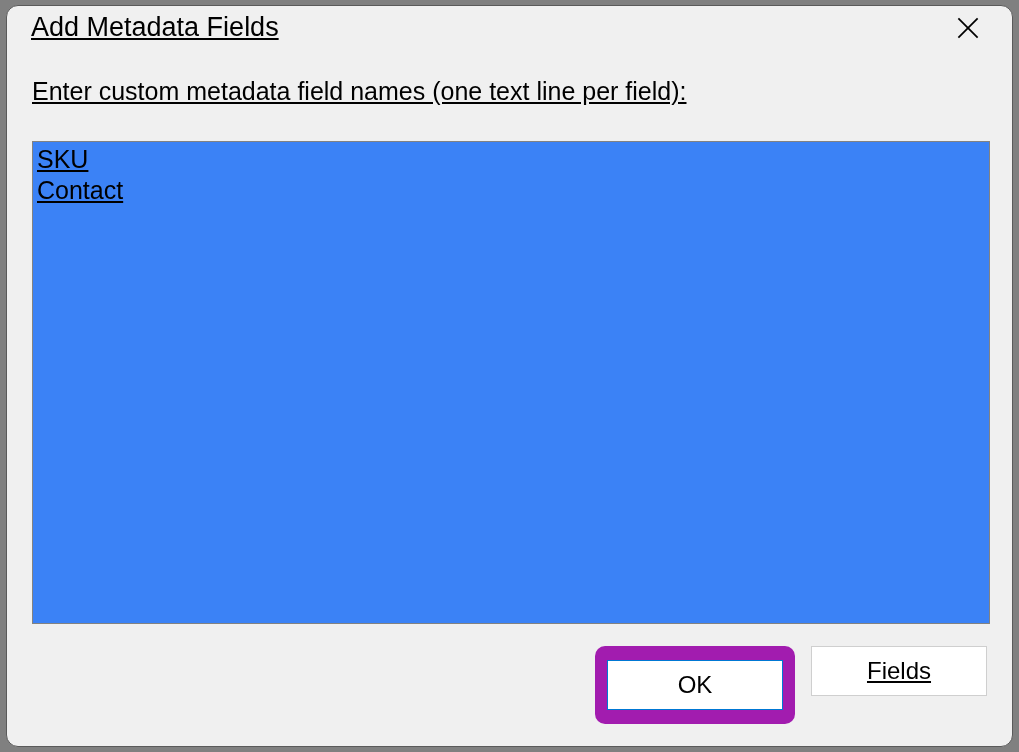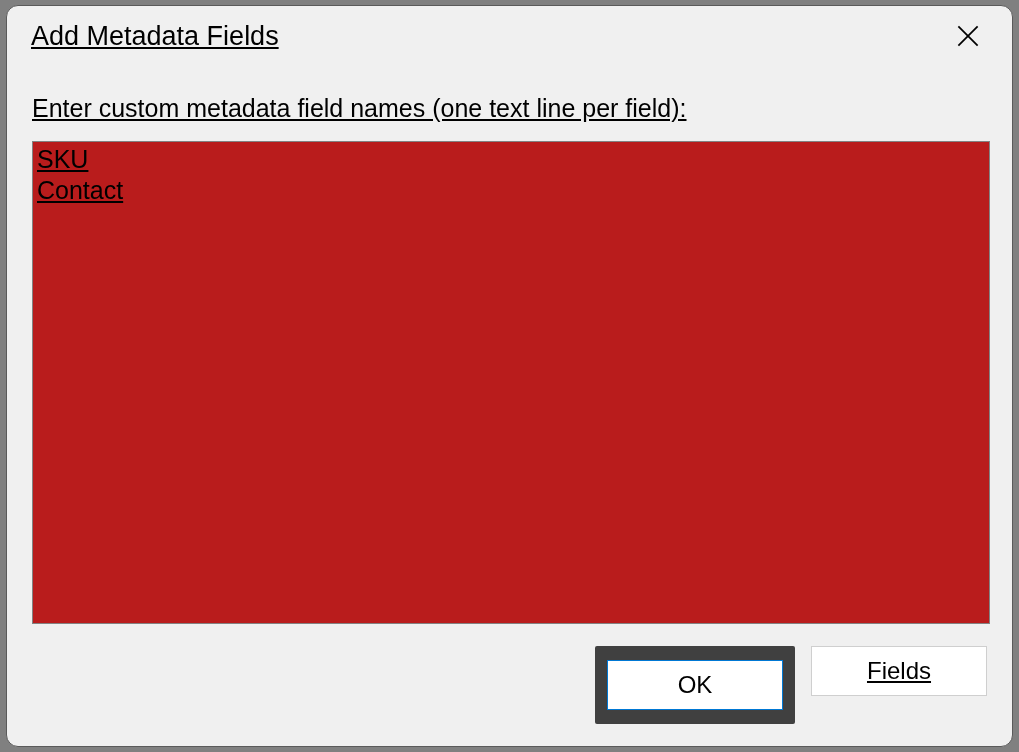--- a/index.html
+++ b/index.html
@@ -51,31 +51,32 @@
     }
     .close-btn svg {
       width: 22px;
       height: 22px;
     }
     .content {
       padding: 28px 25px 0 25px;
       flex: 1;
       display: flex;
       flex-direction: column;
+      gap: 17px;
     }
     .prompt {
       font-size: 25px;
       color: #000;
       margin-bottom: 18px;
       font-weight: 400;
     }
     .textarea {
       width: 958px;
       height: 483px;
-      background: #b91c1c;
+      background: #3b82f6;
       border: 1px solid #828282;
       font-family: "Segoe UI", Tahoma, sans-serif;
       font-size: 25px;
       color: #000;
       padding: 2px 4px;
       resize: none;
       outline: none;
       line-height: 1.22;
     }
     .button-row {
@@ -95,22 +96,22 @@
       color: #000;
       cursor: pointer;
     }
     .btn-ok {
       border: 1px solid #0078d4;
     }
     .highlight-wrap {
       position: relative;
       display: inline-block;
       padding: 14px 12px;
-      background: #404040;
-      border-radius: 2px;
+      background: #a21caf;
+      border-radius: 10px;
     }
     .highlight-wrap .btn {
       position: relative;
       z-index: 1;
     }
   </style>
 </head>
 <body>
 
 <div class="dialog">

